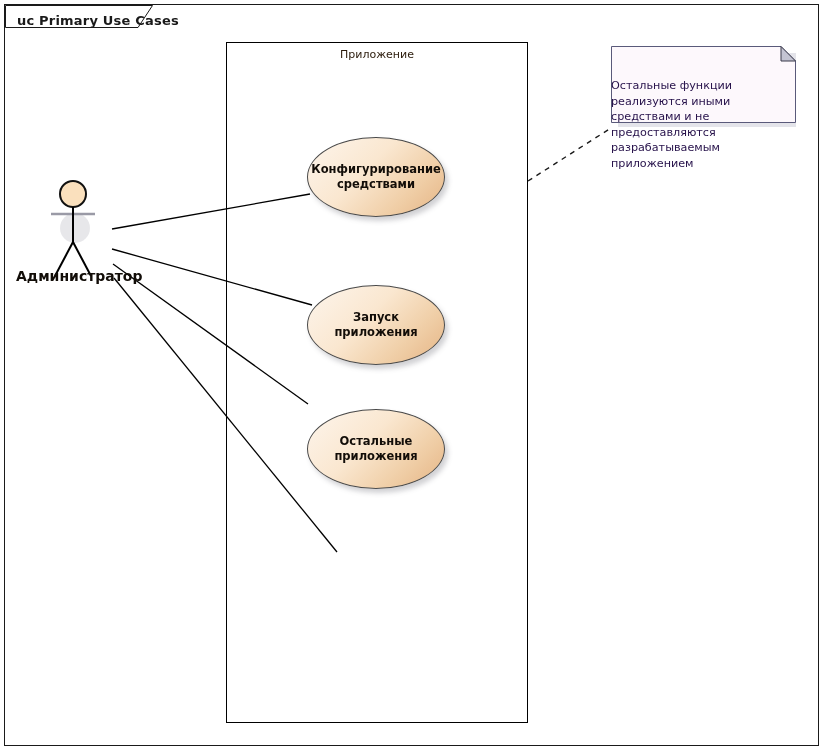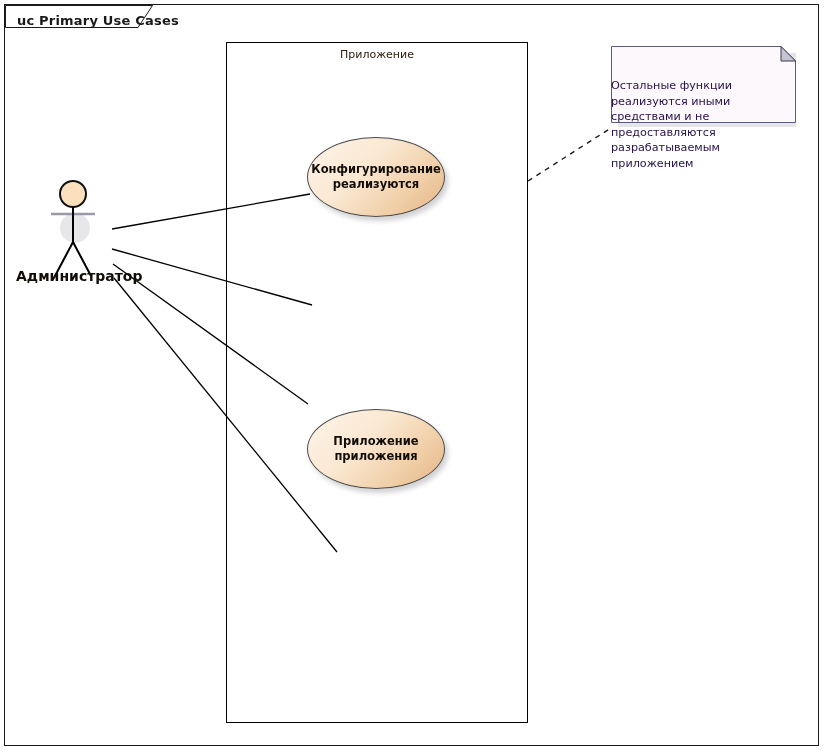--- a/index.html
+++ b/index.html
@@ -165,26 +165,29 @@
       <circle cx="37" cy="14" r="13" fill="#fae0bd" stroke="#111111" stroke-width="2"></circle>
       <line x1="15" y1="34" x2="59" y2="34" stroke="#9a9aa6" stroke-width="2.6"></line>
       <line x1="37" y1="27" x2="37" y2="62" stroke="#000000" stroke-width="2"></line>
       <line x1="37" y1="62" x2="19" y2="96" stroke="#000000" stroke-width="2"></line>
       <line x1="37" y1="62" x2="55" y2="96" stroke="#000000" stroke-width="2"></line>
     </svg>
   </div>
   <div id="actor-label">Администратор</div>
 
   <div class="usecase" style="left:307px; top:137px; width:138px; height:80px;">
-    <span class="usecase-label">Конфигурирование реализуются</span>
+    <span class="usecase-label">Конфигурирование средствами</span>
   </div>
 
+  <div class="usecase" style="left:307px; top:285px; width:138px; height:80px;">
+    <span class="usecase-label">Запуск приложения</span>
+  </div>
 
   <div class="usecase" style="left:307px; top:409px; width:138px; height:80px;">
-    <span class="usecase-label">Приложение приложения</span>
+    <span class="usecase-label">Остальные приложения</span>
   </div>
 
 
   <div id="note">
     <svg width="186" height="82" viewBox="0 0 186 82">
       <path d="M4 4 L175 4 L182 4 L182 78 L4 78 Z" fill="#c9c9d6" opacity="0.5" transform="translate(3,3)"></path>
       <path d="M0.5 0.5 L170 0.5 L184.5 15 L184.5 76.5 L0.5 76.5 Z" fill="#fdf8fc" stroke="#5a5a7a" stroke-width="1"></path>
       <path d="M170 0.5 L184.5 15 L170 15 Z" fill="#c4c4d2" stroke="#3a3a4a" stroke-width="1"></path>
     </svg>
     <div id="note-text">Остальные функции реализуются иными средствами и не предоставляются разрабатываемым приложением</div>

